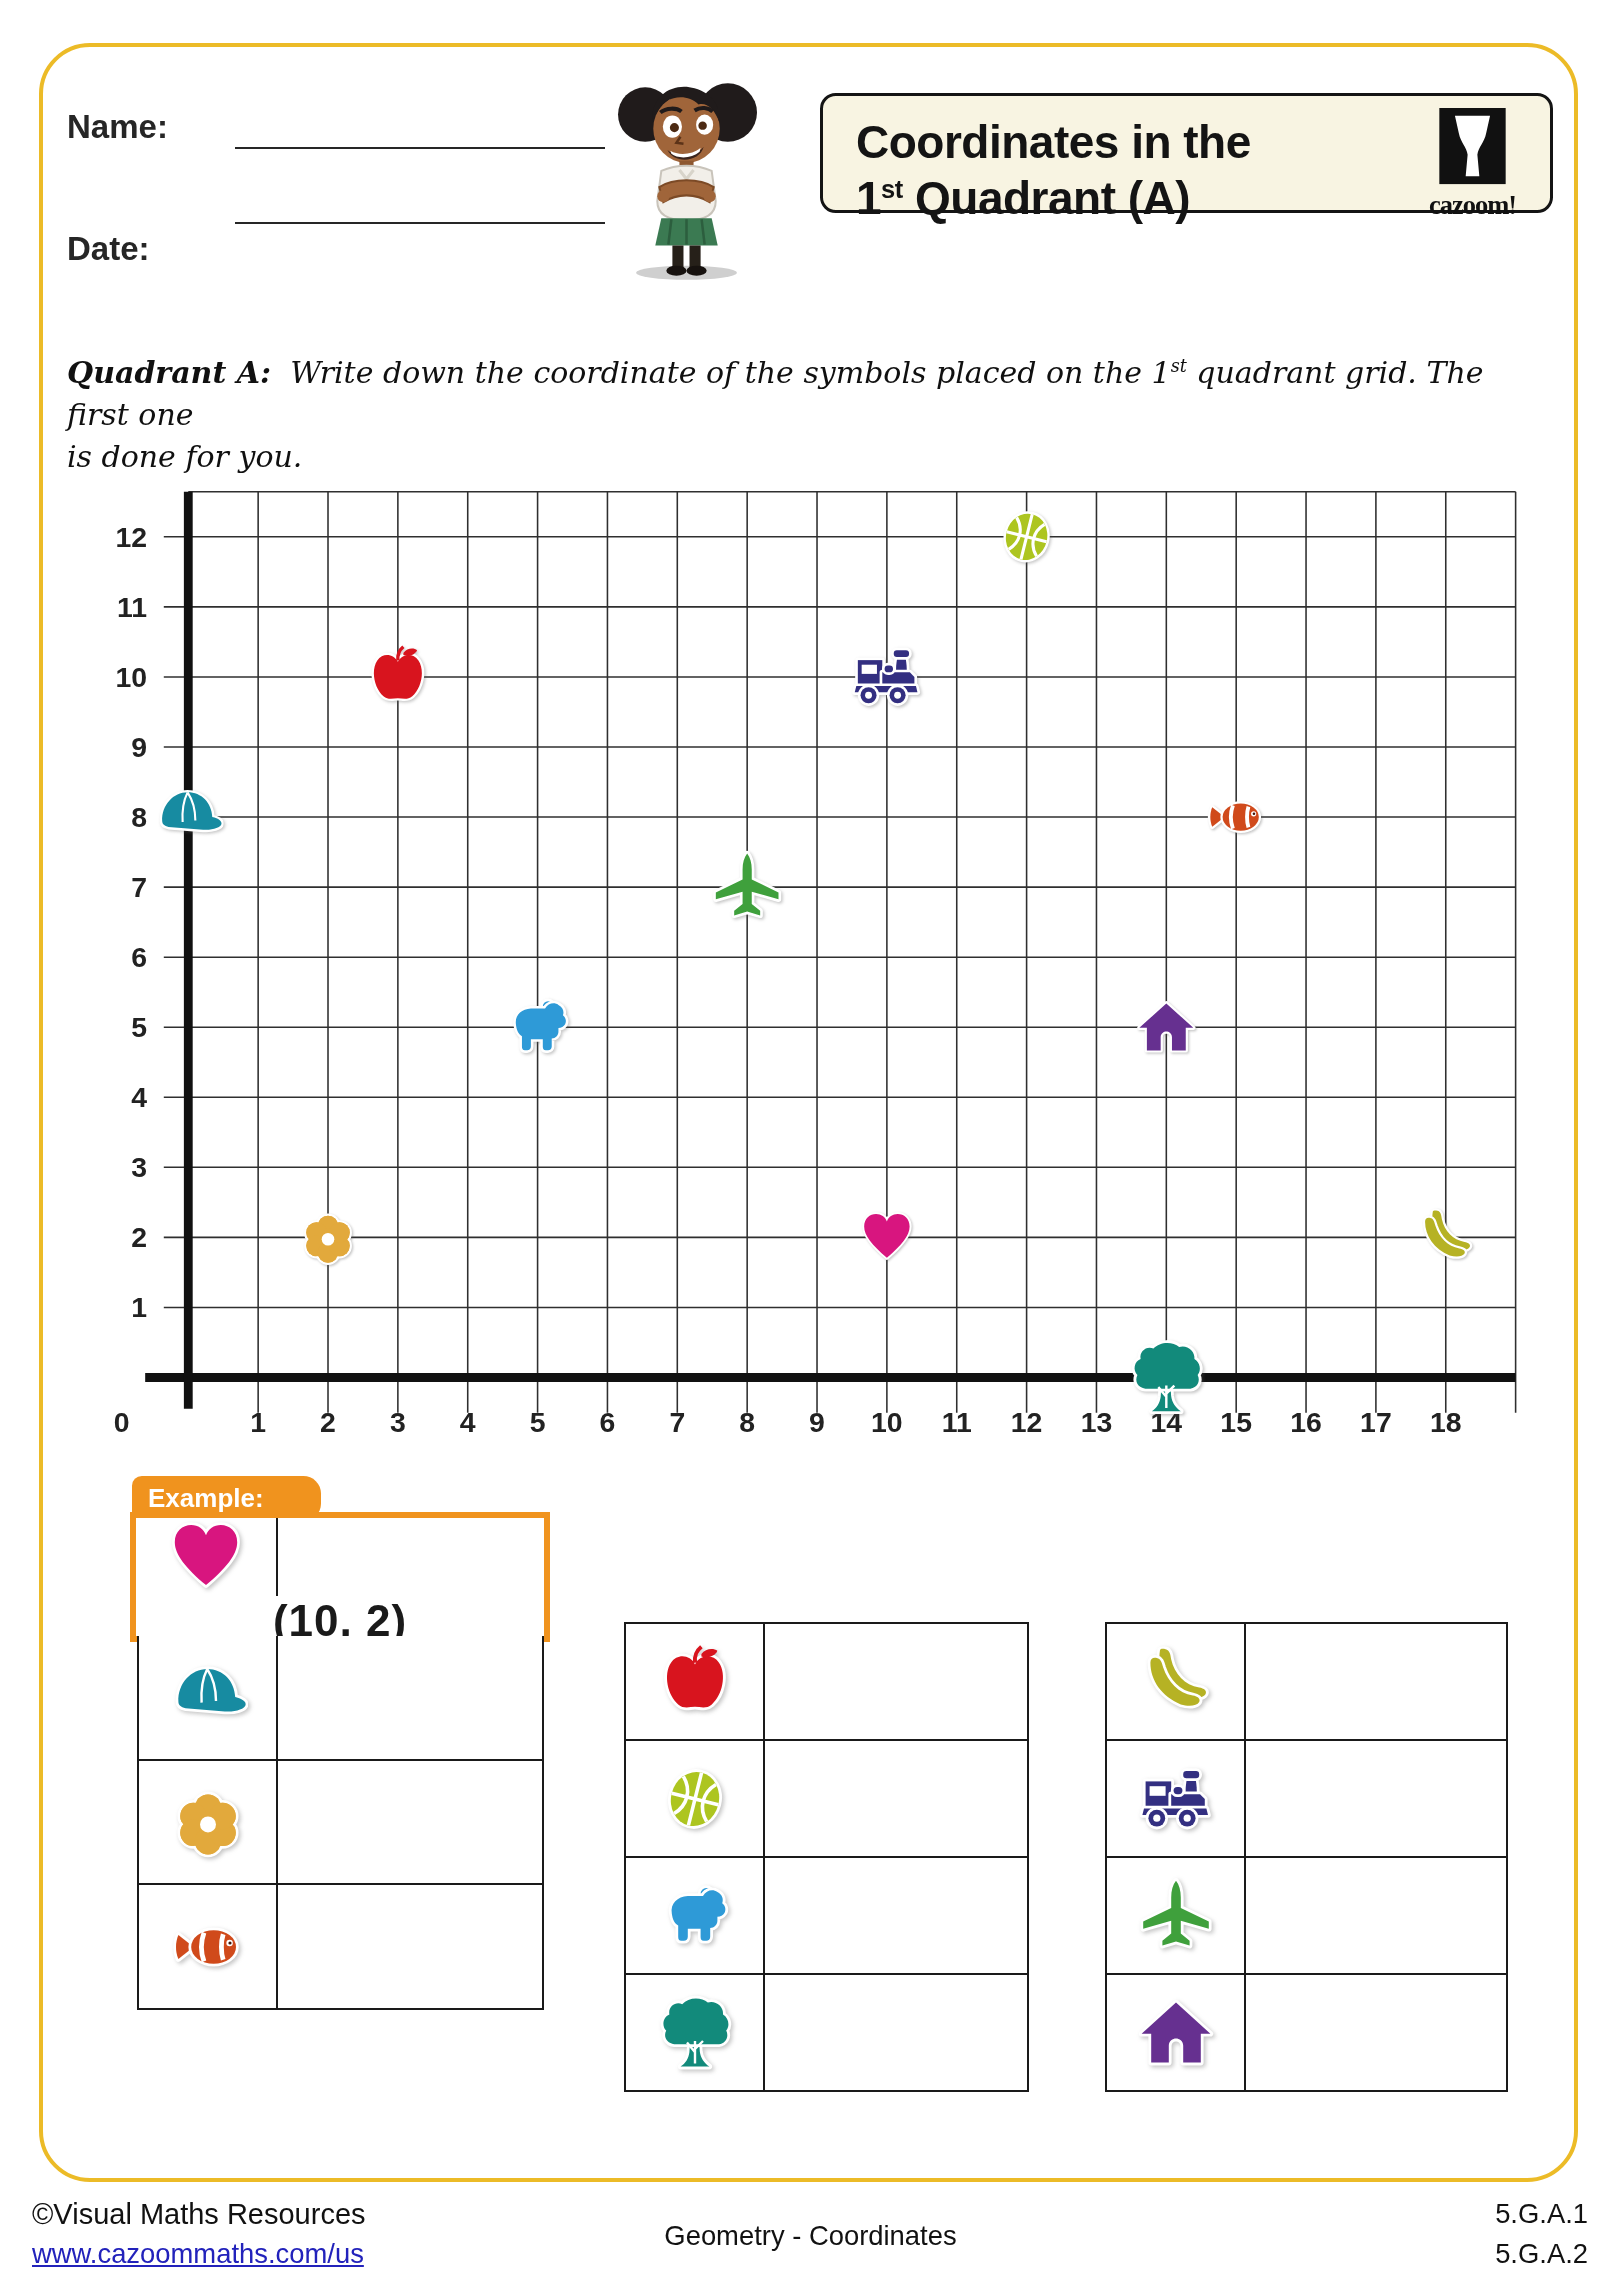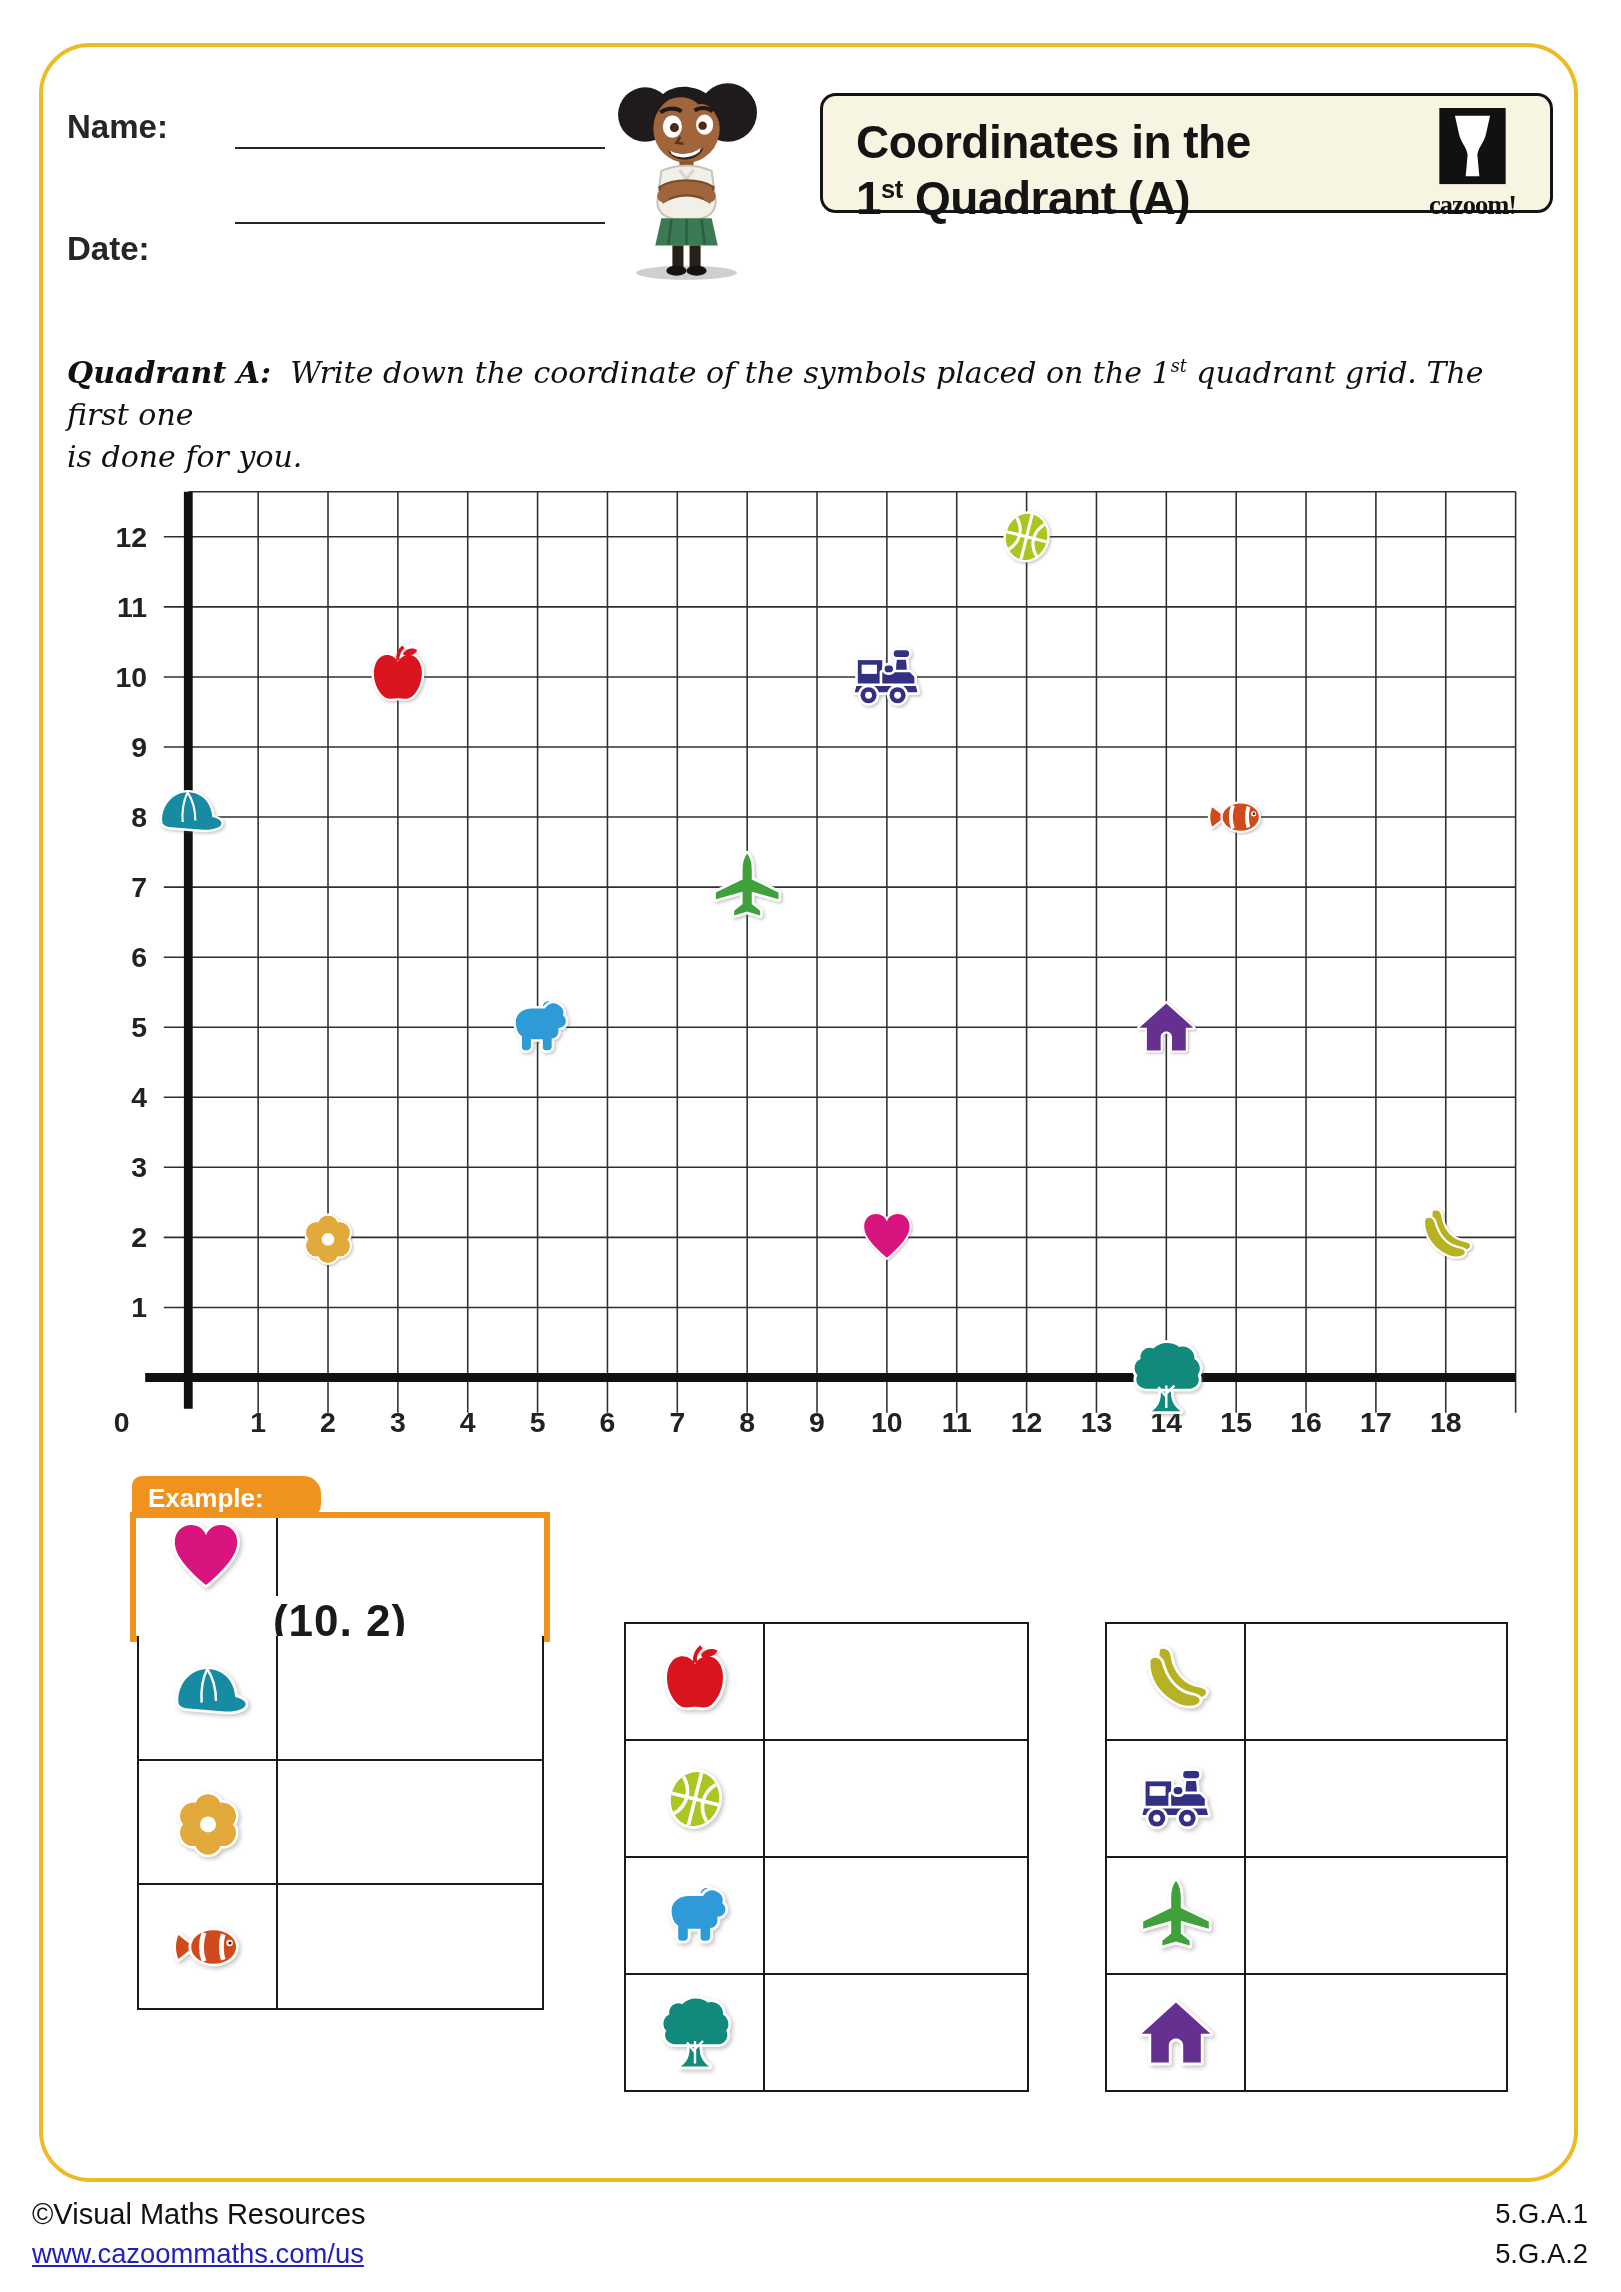--- a/index.html
+++ b/index.html
@@ -395,16 +395,17 @@
           <svg viewBox="0 0 100 100" width="80" height="80" class="stk" style="color:#663090">
             <use href="#sym-house"></use>
           </svg>
         </div>
         <div class="ans-cell"></div>
       </div>
     </div>
 
   <div class="footer-left">©Visual Maths Resources</div>
   <div class="footer-link">www.cazoommaths.com/us</div>
+  <div class="footer-center">Geometry - Coordinates</div>
   <div class="footer-std1">5.G.A.1</div>
   <div class="footer-std2">5.G.A.2</div>
 </div>
 
 
 </body></html>

